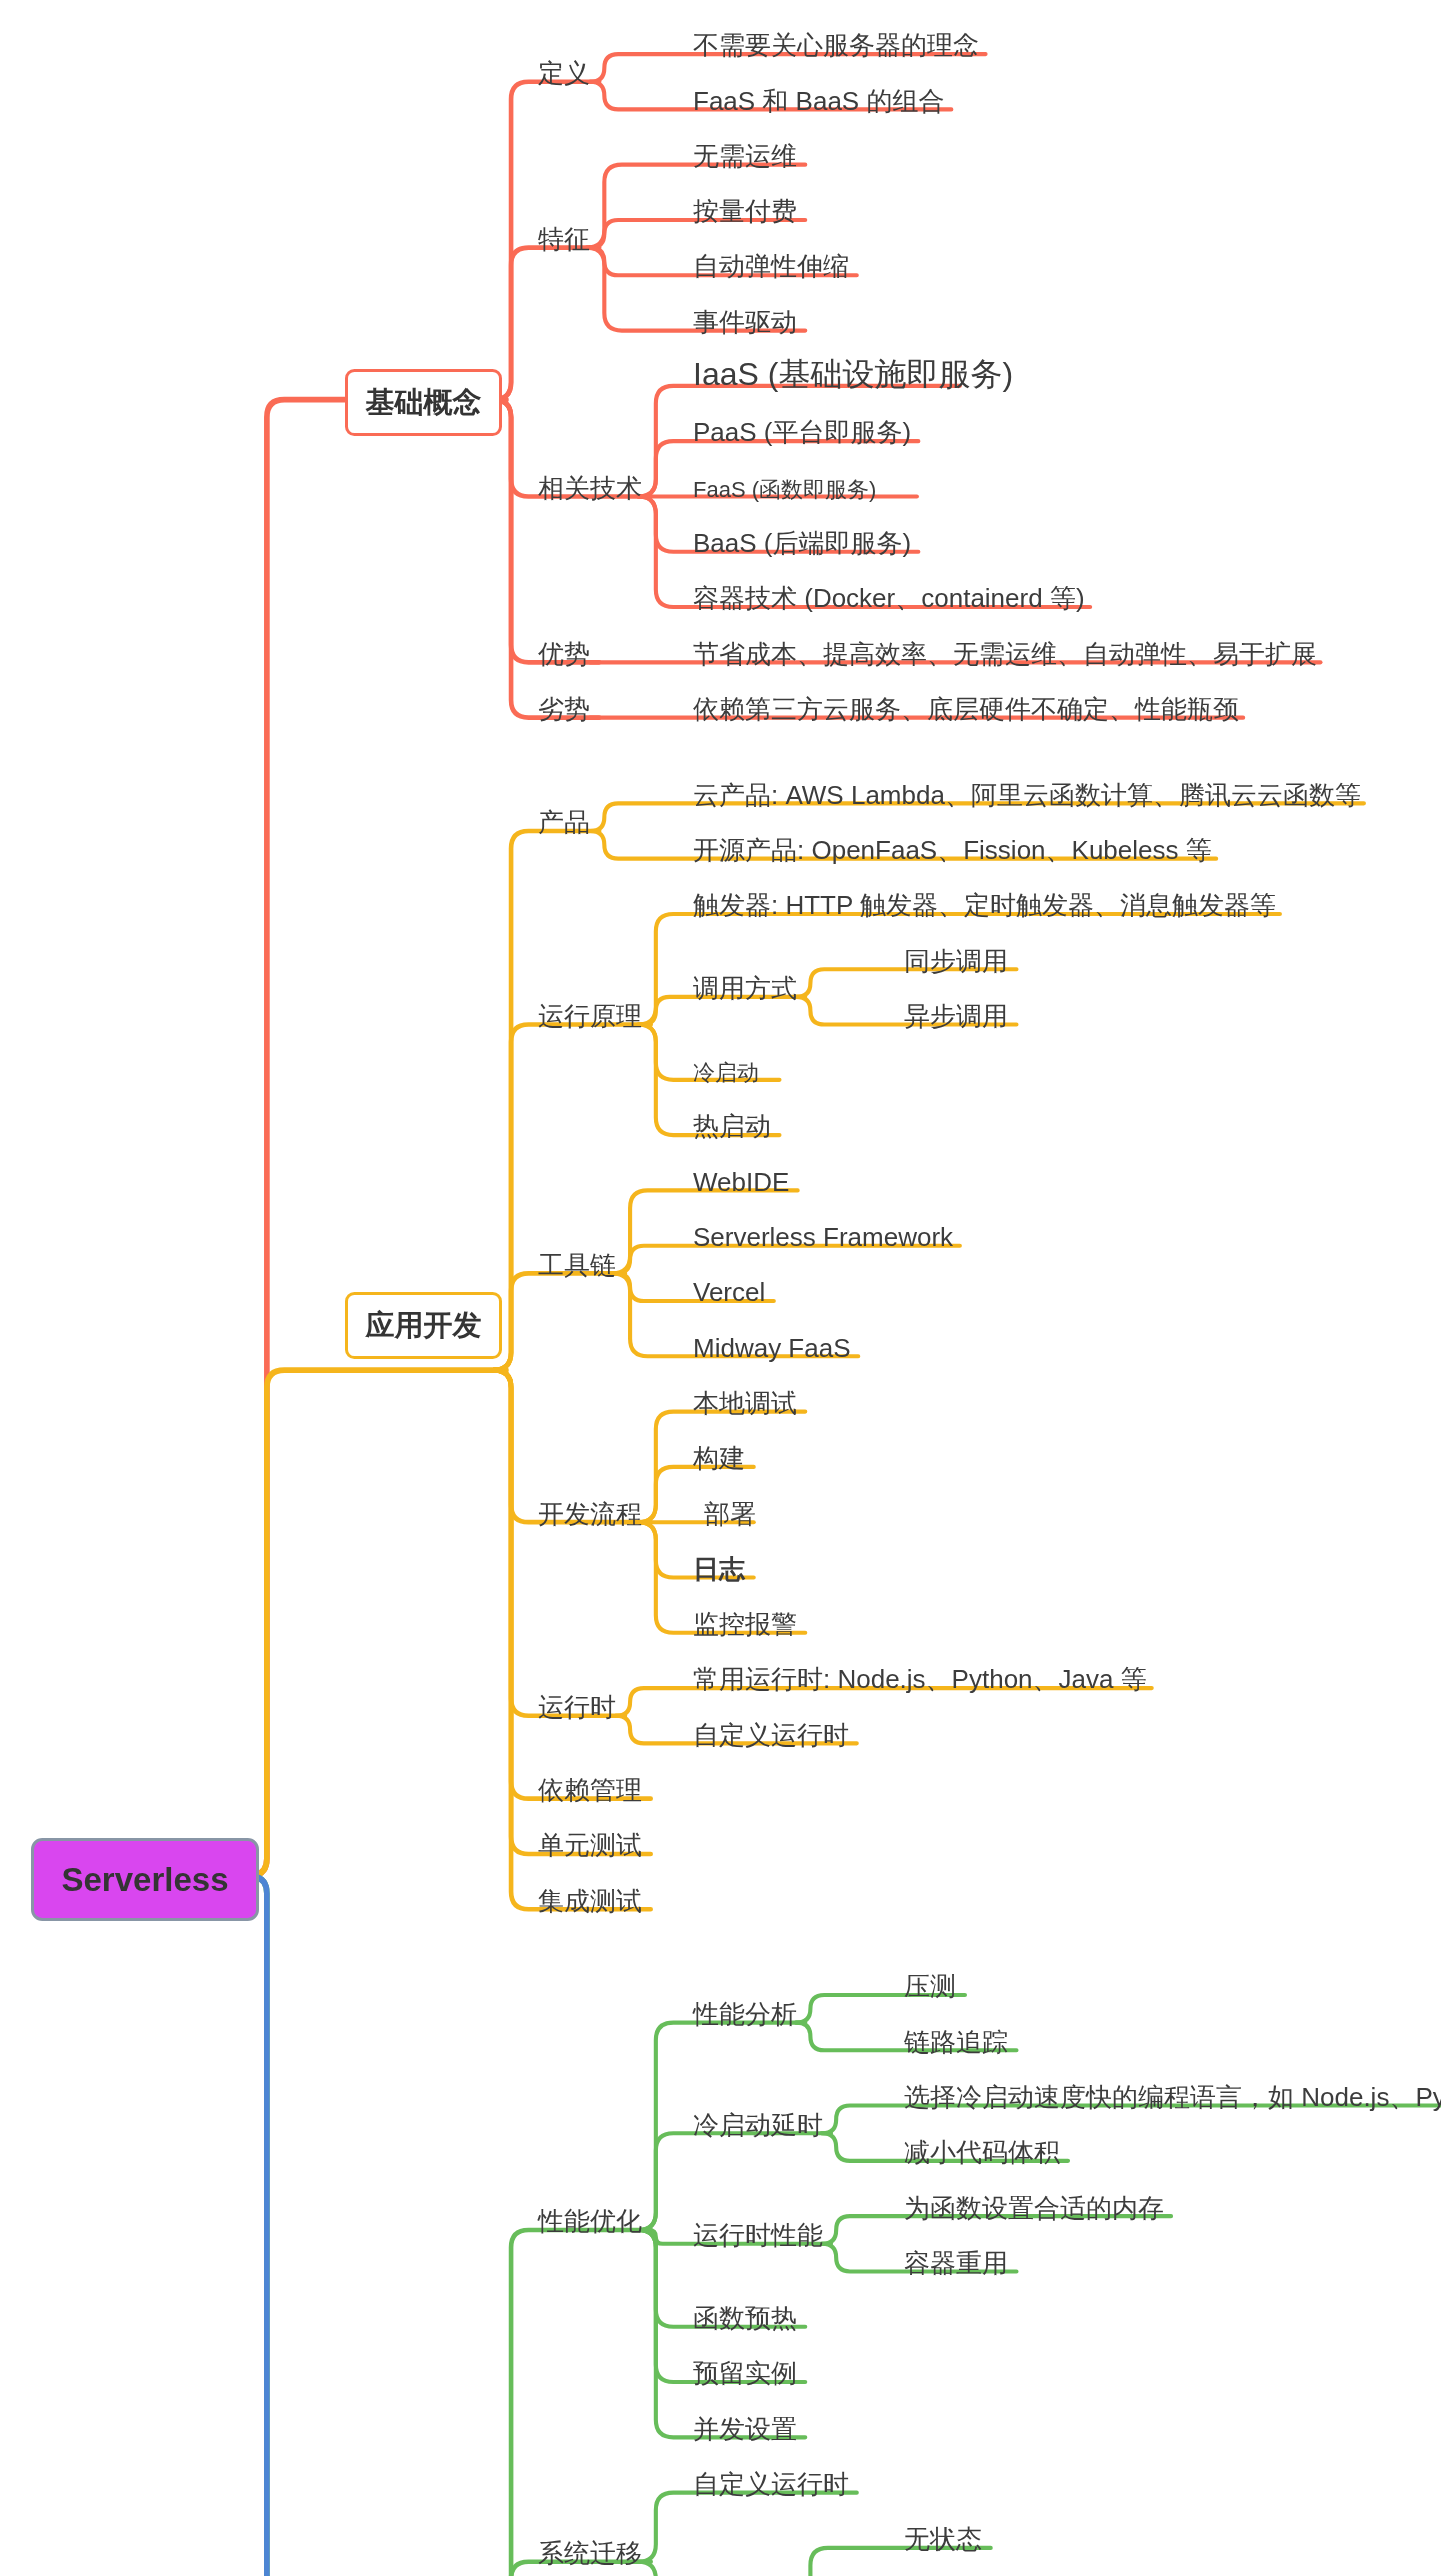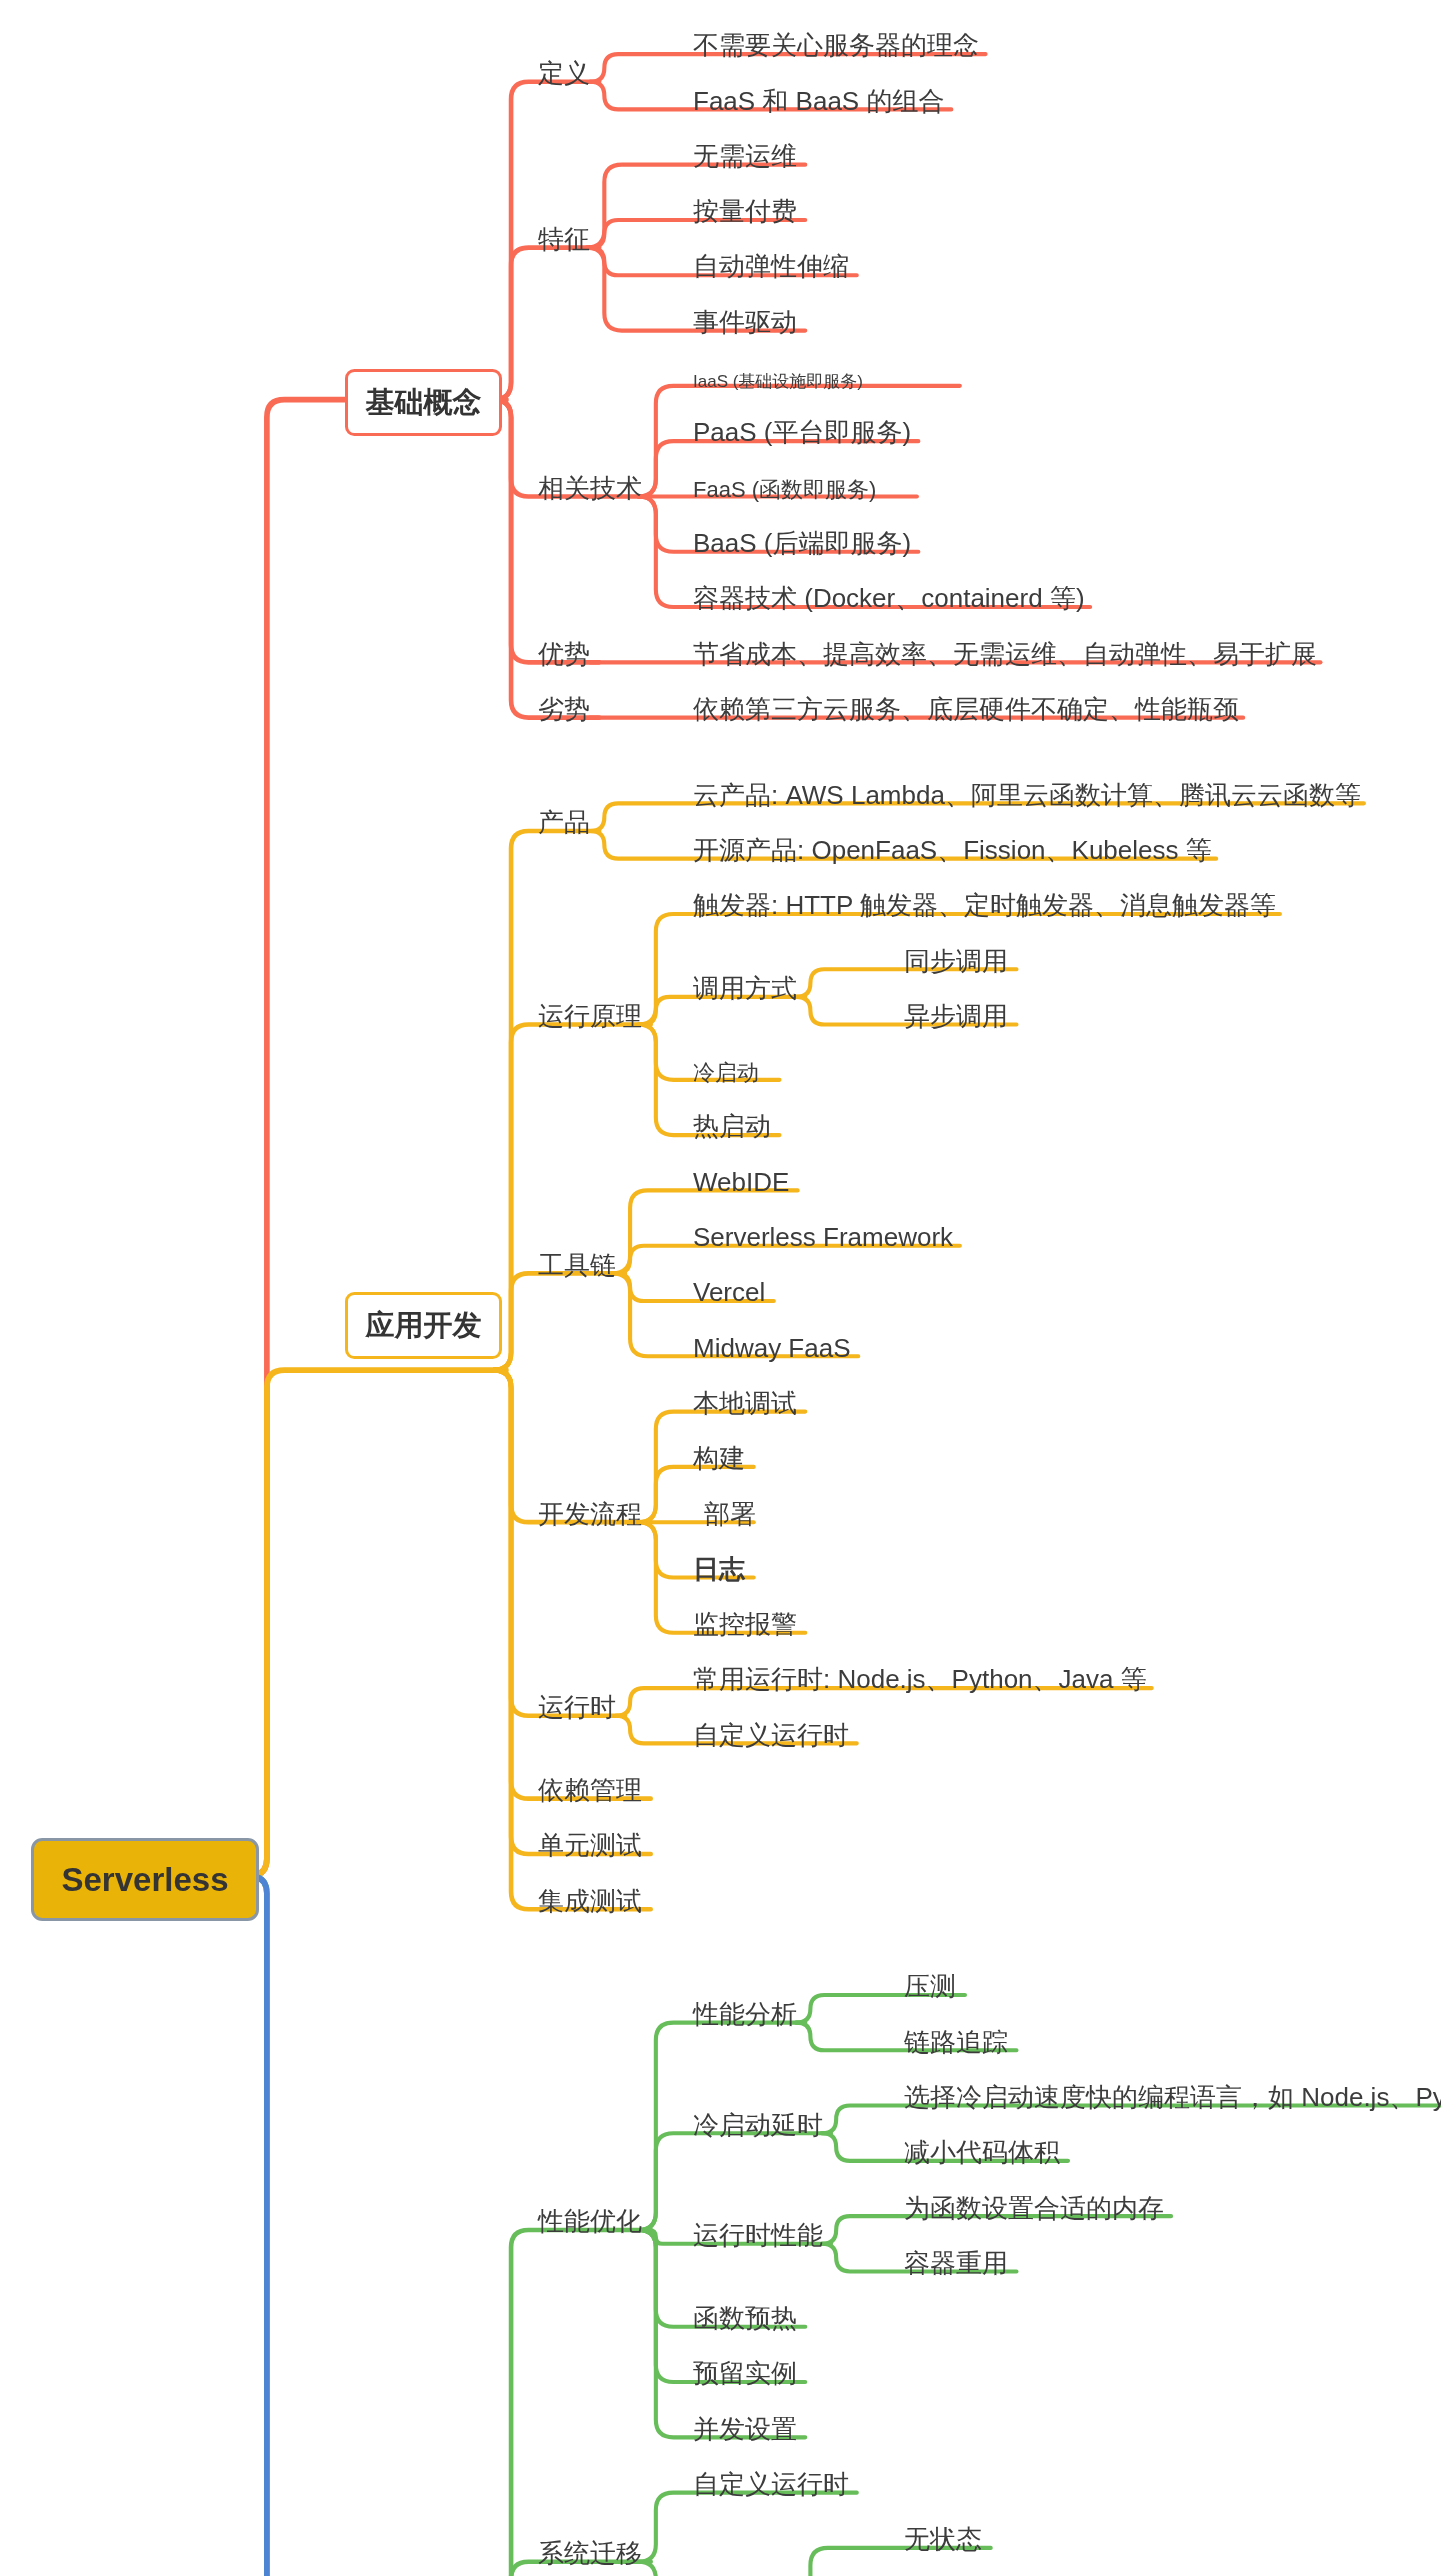--- a/index.html
+++ b/index.html
@@ -1,21 +1,21 @@
 <!DOCTYPE html>
 <html style="font-size:8.2px"><head>
 <meta charset="utf-8">
 <style>
   html,body{margin:0;padding:0;background:#ffffff;}
   body{font-family:"Liberation Sans","DejaVu Sans",sans-serif;}
   #stage{position:relative;width:1441px;height:3557px;background:#fff;overflow:hidden;}
   #wires{position:absolute;left:0;top:0;width:1441px;height:3557px;pointer-events:none;}
   .node{position:absolute;white-space:nowrap;color:#3c3c3c;line-height:1;}
   .root-node{
-    border:3.6px solid #8896a6;border-radius:11.3px;background:#eab308;
+    border:3.6px solid #8896a6;border-radius:11.3px;background:#d946ef;
     font-weight:bold;display:flex;align-items:center;justify-content:center;
     color:#343434;
   }
   .branch-node{
     border-radius:9.3px;background:#fff;font-weight:bold;
     display:flex;align-items:center;justify-content:center;color:#343434;
     border-width:3.6px;border-style:solid;
   }
   .b-red{border-color:#fa6b55;}
   .b-orange{border-color:#f5b51c;}
@@ -142,21 +142,21 @@
       </div>
       <div class="node leaf" style="left: 693px; top: 246px; height: 33px; font-size: 26px;">
         <span>自动弹性伸缩</span>
       </div>
       <div class="node leaf" style="left: 693px; top: 302px; height: 33px; font-size: 26px;">
         <span>事件驱动</span>
       </div>
       <div class="node leaf" style="left: 538px; top: 468px; height: 33px; font-size: 26px;">
         <span>相关技术</span>
       </div>
-      <div class="node leaf" style="left: 693px; top: 357px; height: 33px; font-size: 17px;">
+      <div class="node leaf" style="left: 693px; top: 357px; height: 33px; font-size: 32px;">
         <span>IaaS (基础设施即服务)</span>
       </div>
       <div class="node leaf" style="left: 693px; top: 412px; height: 33px; font-size: 26px;">
         <span>PaaS (平台即服务)</span>
       </div>
       <div class="node leaf" style="left: 693px; top: 468px; height: 33px; font-size: 22px;">
         <span>FaaS (函数即服务)</span>
       </div>
       <div class="node leaf" style="left: 693px; top: 523px; height: 33px; font-size: 26px;">
         <span>BaaS (后端即服务)</span>

